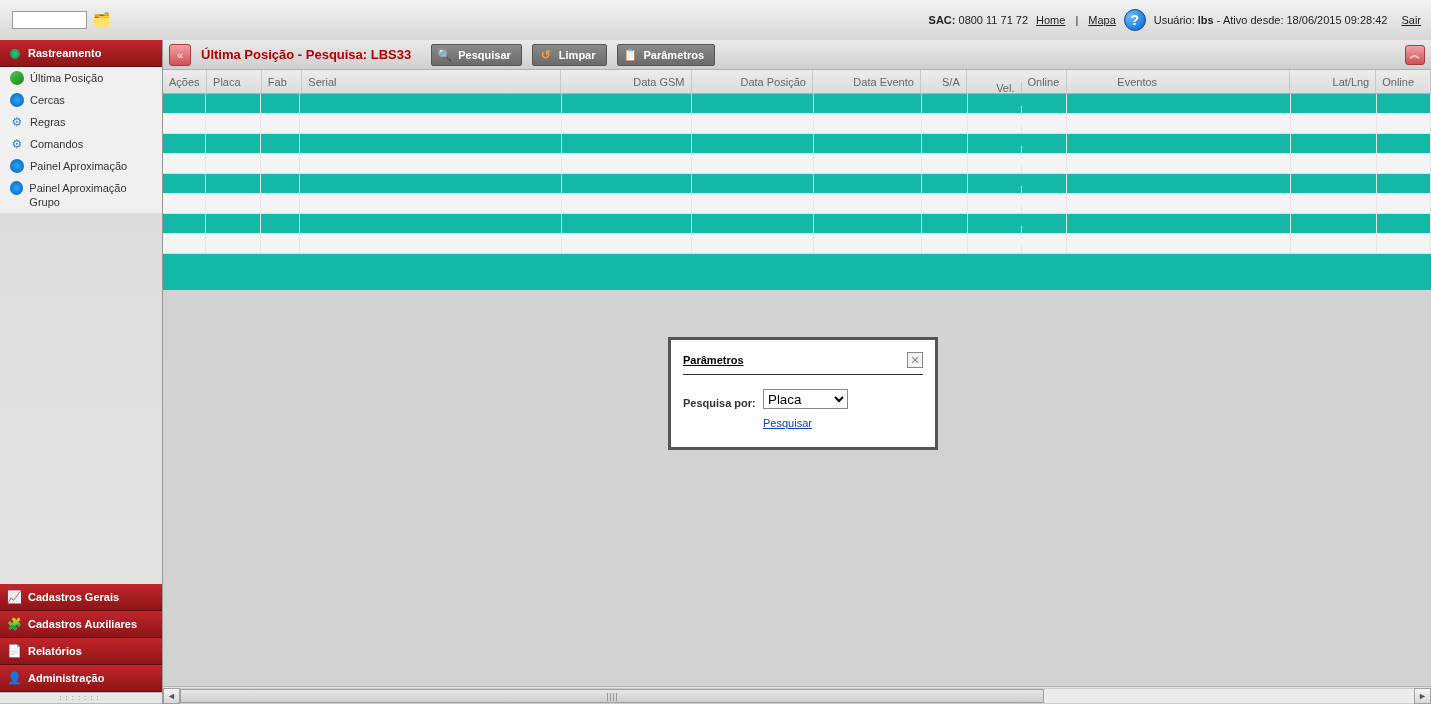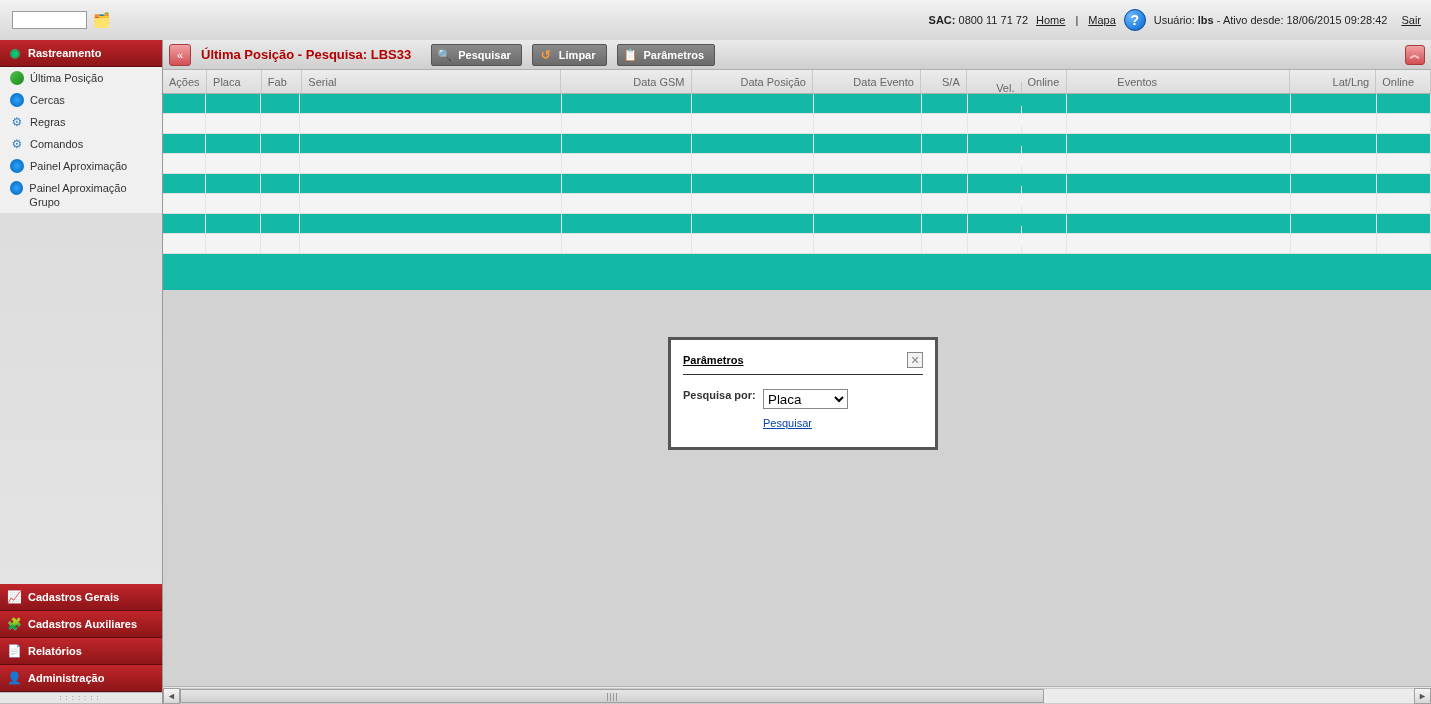--- a/index.html
+++ b/index.html
@@ -76,21 +76,21 @@
   .hs-btn{ width:17px;height:16px;border:1px solid #a0a0a0;background:linear-gradient(#f6f6f6,#d7d7d7);display:flex;align-items:center;justify-content:center;font-size:9px;color:#555;cursor:pointer;}
   .hs-track{ flex:1; height:16px; position:relative; background:#ececec; border-top:1px solid #ccc; border-bottom:1px solid #ccc;}
   .hs-thumb{ position:absolute; left:0; top:0; height:14px; width:70%; background:linear-gradient(#e6e6e6,#cfcfcf); border:1px solid #a0a0a0;}
   .hs-grip{ position:absolute; left:50%; top:3px; transform:translateX(-50%); width:10px; height:8px; background:repeating-linear-gradient(to right,#999 0 1px,transparent 1px 3px);}
 
   
   .dialog{ position:absolute; left:668px; top:337px; width:270px; border:3px solid #555; background:#fff; padding:12px 12px 18px 12px;}
   .dlg-head{ display:flex; align-items:center; justify-content:space-between; border-bottom:1px solid #333; padding-bottom:6px; margin-bottom:14px;}
   .dlg-title{ font-weight:bold; text-decoration:underline;}
   .dlg-close{ width:16px;height:16px;border:1px solid #888;color:#888;display:flex;align-items:center;justify-content:center;cursor:pointer;font-size:11px;background:#f3f3f3;}
-  .dlg-row{ display:flex; align-items:flex-start; margin-bottom:8px;}
+  .dlg-row{ display:flex; align-items:flex-end; margin-bottom:8px;}
   .dlg-label{ width:80px; font-weight:bold; color:#333;}
   .dlg-select{ width:85px; height:20px; border:1px solid #888; background:#fff;}
   .dlg-input{ width:110px; height:20px; border:1px solid #888; padding:0 4px;}
   .dlg-link{ margin-left:80px; color:#0645ad; text-decoration:underline; cursor:pointer;}
 </style>
 </head>
 <body>
 
 <div class="header">
   <div class="hdr-search">

